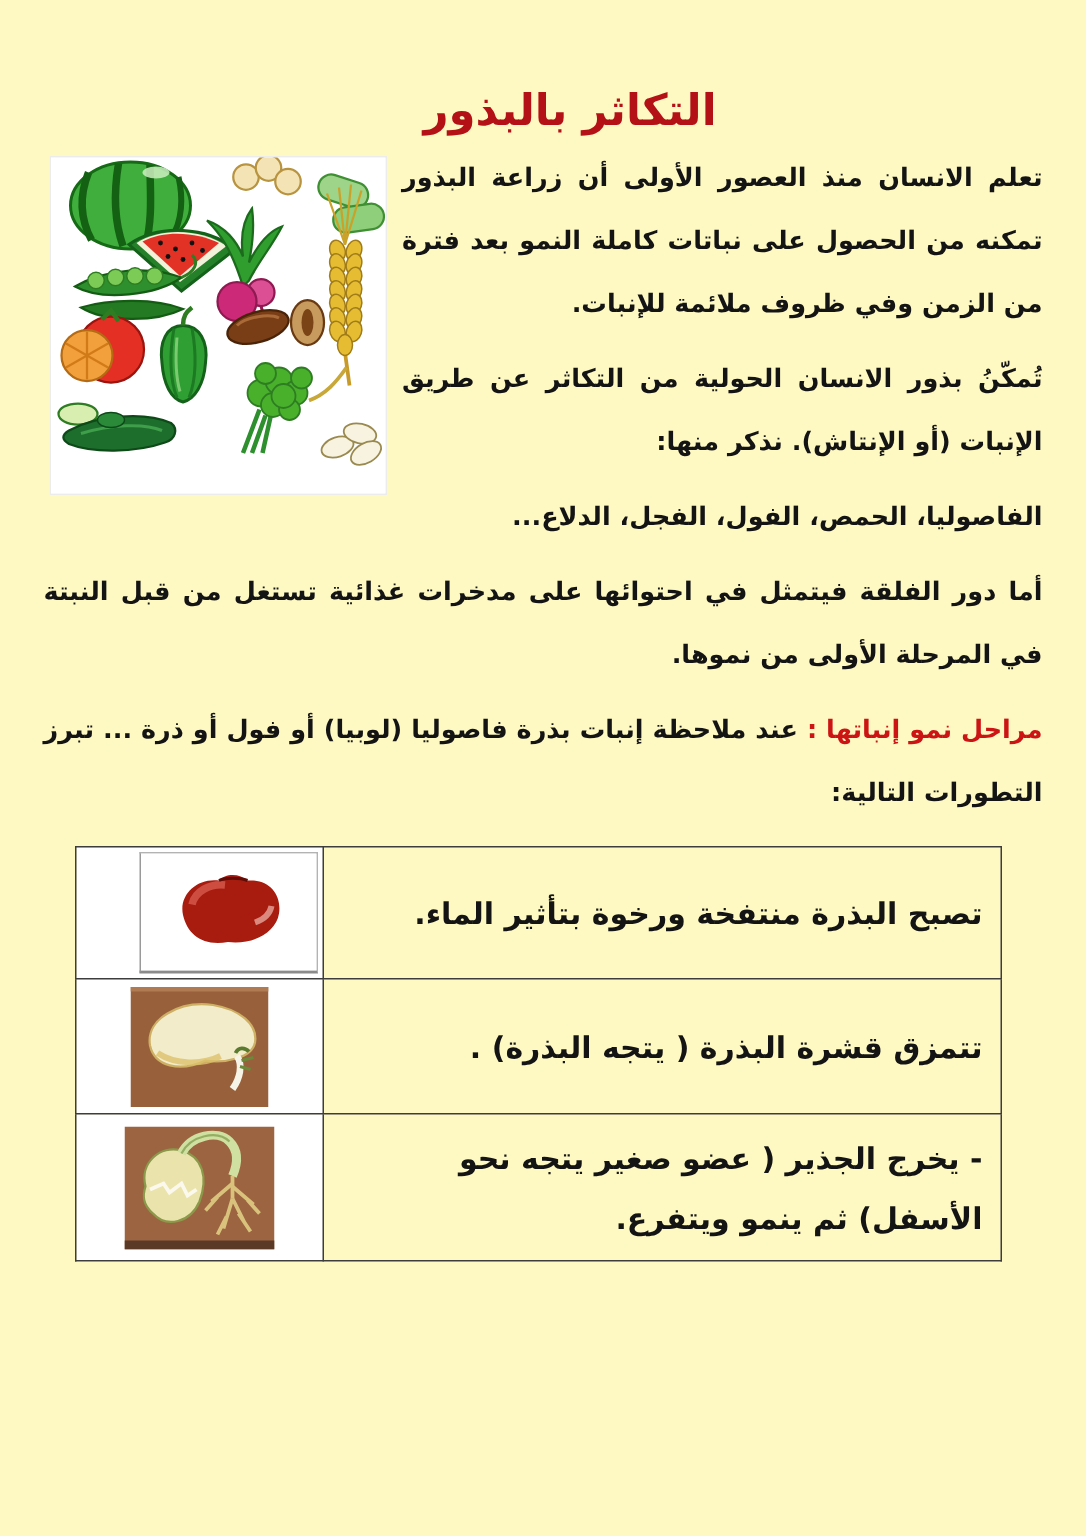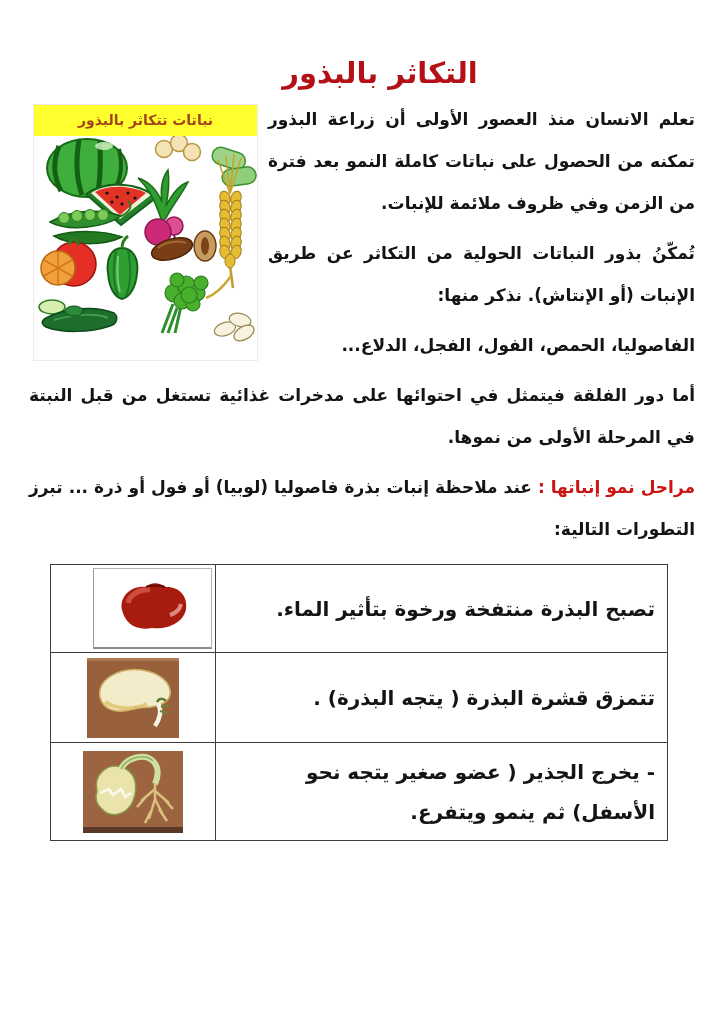--- a/index.html
+++ b/index.html
@@ -1,17 +1,17 @@
 <!DOCTYPE html>
 <html lang="ar"><head>
 <meta charset="utf-8">
 <style>
   html,body{margin:0;padding:0;background:#888;}
   .page{
-    width:724px;height:1024px;background:#ffffff;margin:0 auto;
+    width:724px;height:1024px;background:#fef9c3;margin:0 auto;
     font-family:"DejaVu Sans","Liberation Sans",sans-serif;
     position:relative;overflow:hidden;box-sizing:border-box;
     padding:0 21px;
   }
   .page-title{
     margin:0;padding-top:56px;text-align:center;
     font-size:29px;font-weight:bold;color:#b41117;
     transform:translateX(18px);
   }
   .body{
@@ -54,21 +54,20 @@
 </head>
 <body>
 
 <div class="page">
 
   <h1 class="page-title">التكاثر بالبذور</h1>
 
   <div class="body">
 
     <figure class="veg-figure" style="margin-block:6px 8px;">
-      <div class="fig-header">نباتات تتكاثر بالبذور</div>
       <div class="fig-art">
         <svg width="223" height="224" viewBox="0 0 223 224" xmlns="http://www.w3.org/2000/svg">
           <rect x="0" y="0" width="223" height="224" fill="#ffffff"></rect>
 
           <g>
             <ellipse cx="53" cy="32" rx="40" ry="29" fill="#3fae3c" stroke="#166a16" stroke-width="2"></ellipse>
             <path d="M25,10 C19,25 19,40 27,55" stroke="#146114" stroke-width="5" fill="none"></path>
             <path d="M45,4 C42,22 42,42 48,59" stroke="#146114" stroke-width="5" fill="none"></path>
             <path d="M66,5 C66,22 68,40 63,59" stroke="#146114" stroke-width="5" fill="none"></path>
             <path d="M85,13 C88,26 88,42 80,54" stroke="#146114" stroke-width="4" fill="none"></path>
@@ -196,21 +195,21 @@
           <g>
             <ellipse cx="191" cy="193" rx="11" ry="6.5" transform="rotate(-18 191 193)" fill="#f7f3e0" stroke="#9a8a50" stroke-width="1.2"></ellipse>
             <ellipse cx="206" cy="184" rx="11" ry="6.5" transform="rotate(12 206 184)" fill="#f7f3e0" stroke="#9a8a50" stroke-width="1.2"></ellipse>
             <ellipse cx="210" cy="197" rx="11" ry="6.5" transform="rotate(-30 210 197)" fill="#f7f3e0" stroke="#9a8a50" stroke-width="1.2"></ellipse>
           </g>
         </svg>
       </div>
     </figure>
 
     <p>تعلم الانسان منذ العصور الأولى أن زراعة البذور تمكنه من الحصول على نباتات كاملة النمو بعد فترة من الزمن وفي ظروف ملائمة للإنبات.</p>
-    <p>تُمكّنُ بذور النباتات الحولية من التكاثر عن طريق الإنبات (أو الإنتاش). نذكر منها:</p>
+    <p>تُمكّنُ بذور الانسان الحولية من التكاثر عن طريق الإنبات (أو الإنتاش). نذكر منها:</p>
     <p>الفاصوليا، الحمص، الفول، الفجل، الدلاع...</p>
 
     <p>أما دور الفلقة فيتمثل في احتوائها على مدخرات غذائية تستغل من قبل النبتة في المرحلة الأولى من نموها.</p>
 
     <p><span class="stages-label">مراحل نمو إنباتها :</span><span> عند ملاحظة إنبات بذرة فاصوليا (لوبيا) أو فول أو ذرة ... تبرز التطورات التالية:</span></p>
 
     <table class="stages-table">
       <tbody>
         <tr>
           <td class="img-cell r1">

